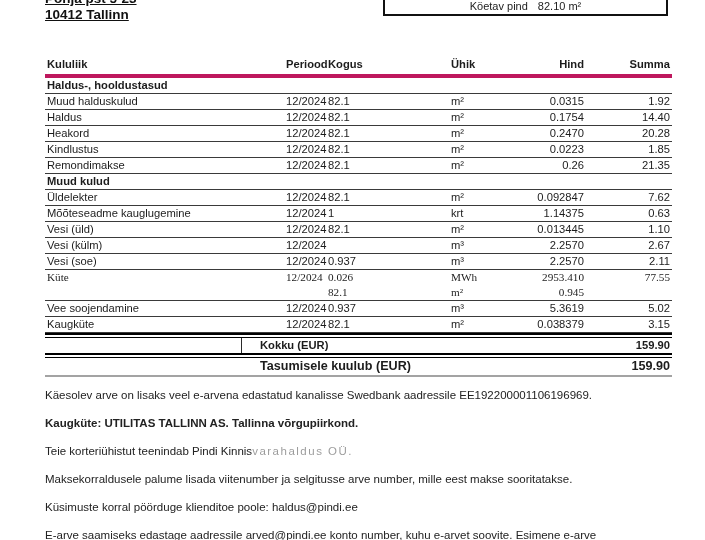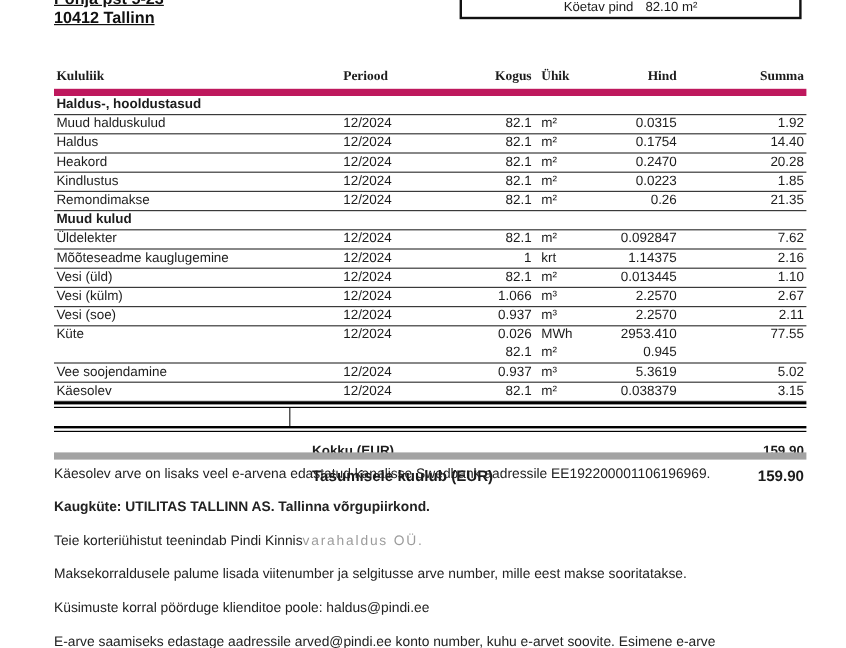--- a/index.html
+++ b/index.html
@@ -2,55 +2,55 @@
 <html><head>
 <meta charset="utf-8">
 <style>
   html,body{margin:0;padding:0;}
   body{
     width:705px;height:540px;position:relative;overflow:hidden;
     background:#ffffff;color:#1c1c1c;
     font-family:"Liberation Sans","DejaVu Sans",sans-serif;
     -webkit-font-smoothing:antialiased;
   }
-  .b{font-weight:bold;margin-top:29px;}
+  .b{font-weight:bold;}
   
   .addr{position:absolute;left:45px;top:-9px;font-weight:bold;font-size:13.5px;line-height:16px;color:#111;}
   .addr div{white-space:nowrap;text-decoration:underline;}
   .area-box{
     position:absolute;left:383px;top:-20px;width:285px;height:36px;
     border:2px solid #111;box-sizing:border-box;background:#fff;
   }
   .area-box .inner{
     position:absolute;left:0;right:0;bottom:2px;text-align:center;
     font-size:11px;white-space:nowrap;color:#1c1c1c;
   }
   .area-box .inner .gap{display:inline-block;width:10px;}
   
   .tbl{position:absolute;left:45px;top:56px;width:627px;font-size:11.2px;}
-  .hrow{position:relative;height:18px;border-bottom:6px solid #be185d;font-weight:bold;font-family:Liberation Serif, serif;}
+  .hrow{position:relative;height:18px;border-bottom:4px solid #be185d;font-weight:bold;}
   .row{position:relative;height:15px;border-bottom:1px solid #3a3a3a;}
-  .row.tall{height:30px;}
+  .row.tall{height:30px;font-family:Liberation Serif, serif;}
   .row.section{font-weight:bold;}
   .cell{position:absolute;top:0;line-height:15px;white-space:nowrap;}
   .hrow .cell{line-height:17px;}
   .c0{left:2px;}
   .c1{left:215px;margin-left:26px;}
-  .c2{right:229px;width:115px;text-align:right;}
+  .c2{right:229px;width:115px;}
   .c3{left:406px;}
-  .c4{right:108px;width:111px;text-align:right;}
+  .c4{right:88px;width:111px;text-align:right;}
   .c5{right:2px;width:85px;text-align:right;}
   .l2{top:15px;}
   .rule-double{height:2px;border-top:2px solid #000;border-bottom:1px solid #000;}
   .totals-row{position:relative;height:15px;font-size:11.2px;}
   .totals-row .lbl{position:absolute;left:215px;line-height:15px;white-space:nowrap;}
   .totals-row .val{position:absolute;right:2px;width:90px;text-align:right;line-height:15px;}
   .totals-row.big{height:17px;font-size:12.6px;}
   .totals-row.big .lbl,.totals-row.big .val{line-height:17px;}
-  .rule-final{border-bottom:6px solid #a3a3a3;padding-left:15px;}
+  .rule-final{border-bottom:2px solid #a3a3a3;padding-left:15px;}
   .totals-tick{position:absolute;left:196px;top:0;bottom:0;width:1px;background:#2a2a2a;}
   .totals-wrap{position:relative;}
   
   .footer{position:absolute;left:45px;top:386px;width:632px;font-size:11.5px;color:#222;}
   .footer p{margin:0 0 15px 0;line-height:13px;white-space:nowrap;}
   .footer p:first-child{margin-top:3px;}
   .degraded{opacity:.45;letter-spacing:1.5px;filter:blur(.3px);}
 </style>
 </head>
 <body>
@@ -130,34 +130,33 @@
         <span class="cell c3">m²</span>
         <span class="cell c4">0.092847</span>
         <span class="cell c5">7.62</span>
       </div>
       <div class="row">
         <span class="cell c0">Mõõteseadme kauglugemine</span>
         <span class="cell c1">12/2024</span>
         <span class="cell c2">1</span>
         <span class="cell c3">krt</span>
         <span class="cell c4">1.14375</span>
-        <span class="cell c5">2.16</span>
+        <span class="cell c5">0.63</span>
       </div>
       <div class="row">
         <span class="cell c0">Vesi (üld)</span>
         <span class="cell c1">12/2024</span>
         <span class="cell c2">82.1</span>
         <span class="cell c3">m²</span>
         <span class="cell c4">0.013445</span>
         <span class="cell c5">1.10</span>
       </div>
       <div class="row">
         <span class="cell c0">Vesi (külm)</span>
         <span class="cell c1">12/2024</span>
-        <span class="cell c2">1.066</span>
         <span class="cell c3">m³</span>
         <span class="cell c4">2.2570</span>
         <span class="cell c5">2.67</span>
       </div>
       <div class="row">
         <span class="cell c0">Vesi (soe)</span>
         <span class="cell c1">12/2024</span>
         <span class="cell c2">0.937</span>
         <span class="cell c3">m³</span>
         <span class="cell c4">2.2570</span>
@@ -176,21 +175,21 @@
       </div>
       <div class="row">
         <span class="cell c0">Vee soojendamine</span>
         <span class="cell c1">12/2024</span>
         <span class="cell c2">0.937</span>
         <span class="cell c3">m³</span>
         <span class="cell c4">5.3619</span>
         <span class="cell c5">5.02</span>
       </div>
       <div class="row">
-        <span class="cell c0">Käesolev</span>
+        <span class="cell c0">Kaugküte</span>
         <span class="cell c1">12/2024</span>
         <span class="cell c2">82.1</span>
         <span class="cell c3">m²</span>
         <span class="cell c4">0.038379</span>
         <span class="cell c5">3.15</span>
       </div>
     </div>
 
   <div class="rule-double"></div>
   <div class="totals-wrap">

